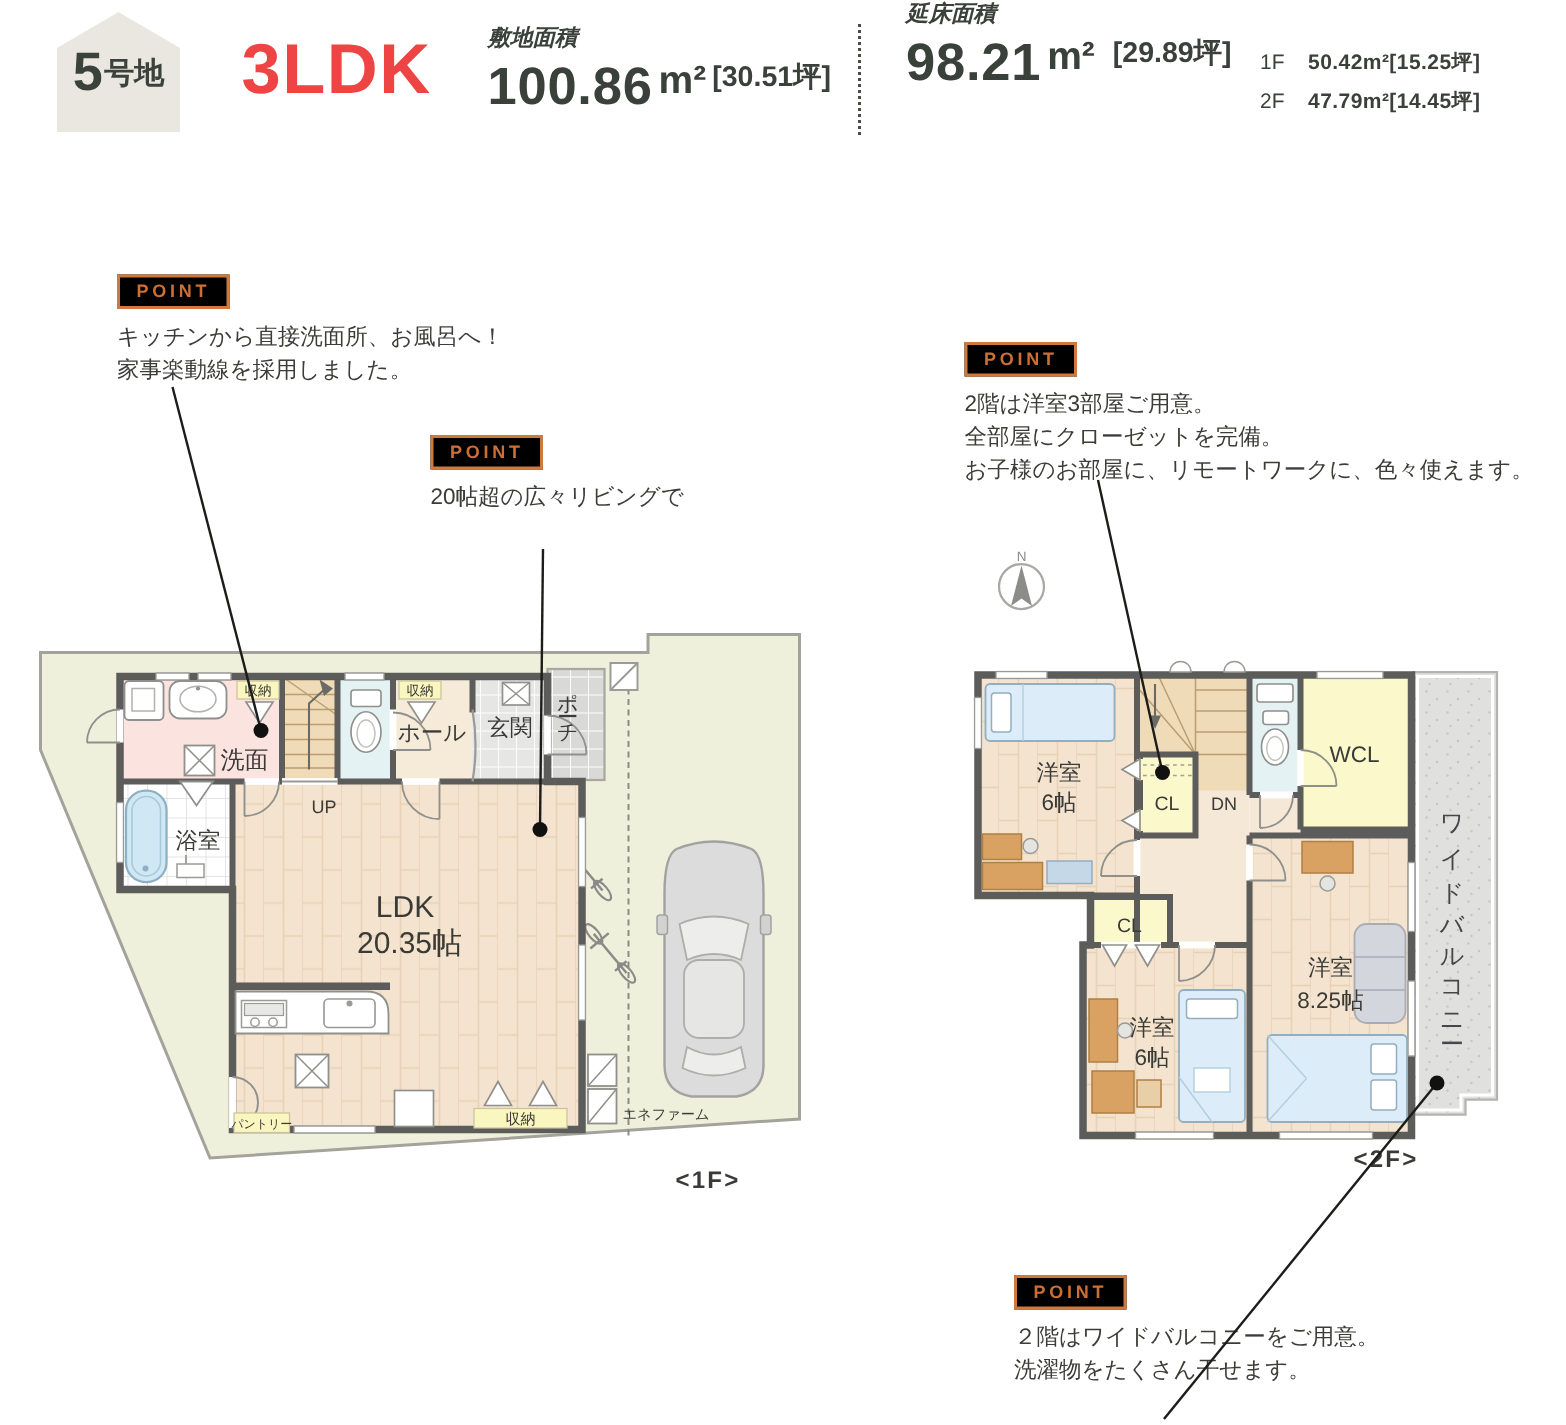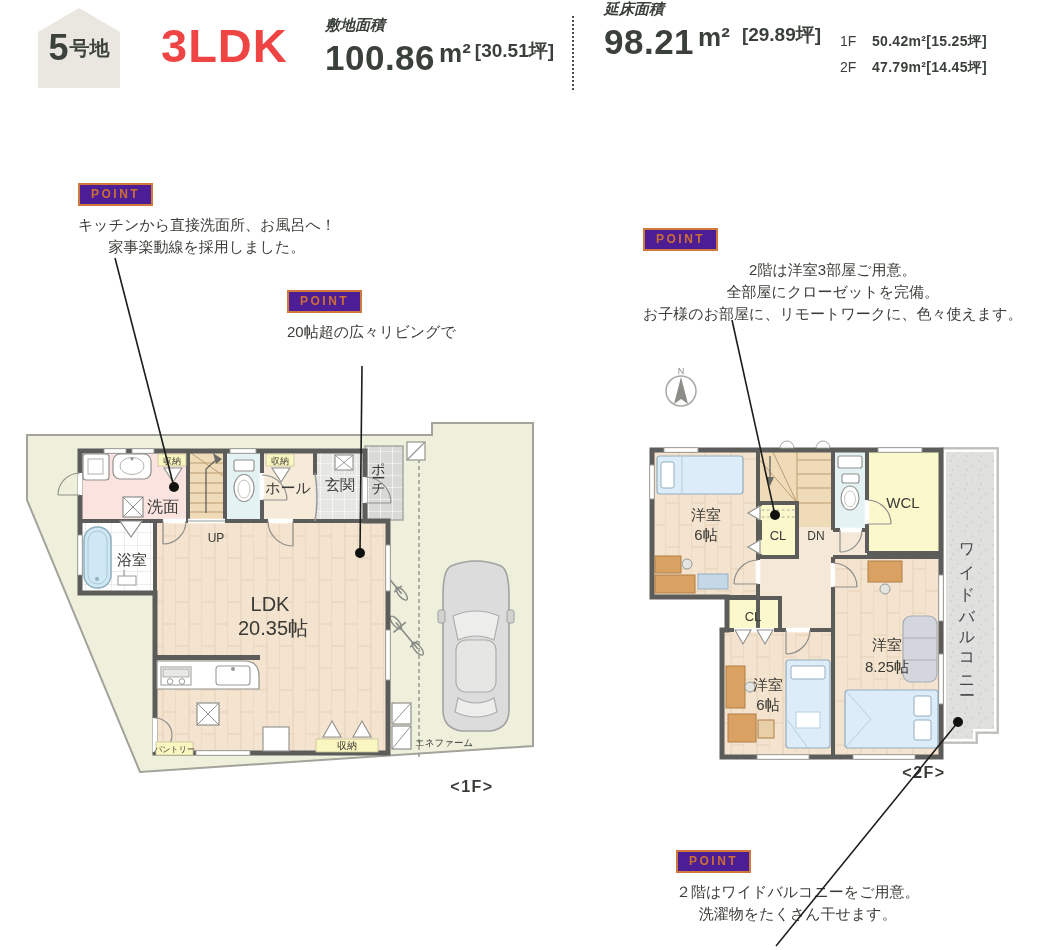--- a/index.html
+++ b/index.html
@@ -34,24 +34,24 @@
     position:absolute;left:572px;top:16px;height:74px;width:0;
     border-left:2px dotted #474e47;
   }
   .floor-breakdown{position:absolute;left:840px;top:33px;}
   .fb-row{display:flex;align-items:baseline;height:26px;}
   .fb-floor{font-size:14px;font-weight:400;width:32px;}
   .fb-area{font-size:14px;font-weight:600;letter-spacing:0.3px;}
   
   .point{position:absolute;}
   .point-tag{
-    display:inline-block;border:2px solid #cf7a3c;color:#cd6f34;background:#4c1d95;
+    display:inline-block;border:2px solid #cf7a3c;color:#cd6f34;background:#000000;
     font-size:12px;font-weight:700;letter-spacing:2.5px;padding:2px 11px 3px 11px;
   }
-  .point-text{margin-top:8px;font-size:15px;line-height:22px;color:#3c3c38;text-align:center;}
+  .point-text{margin-top:8px;font-size:15px;line-height:22px;color:#3c3c38;}
   #point1{left:78px;top:183px;}
   #point2{left:287px;top:290px;}
   #point3{left:643px;top:228px;}
   #point4{left:676px;top:850px;}
   
   svg.plan{position:absolute;}
   #plan1f{left:20px;top:415px;}
   #plan2f{left:640px;top:360px;}
   .vlabel{
     position:absolute;writing-mode:vertical-rl;color:#3a3a36;z-index:4;

